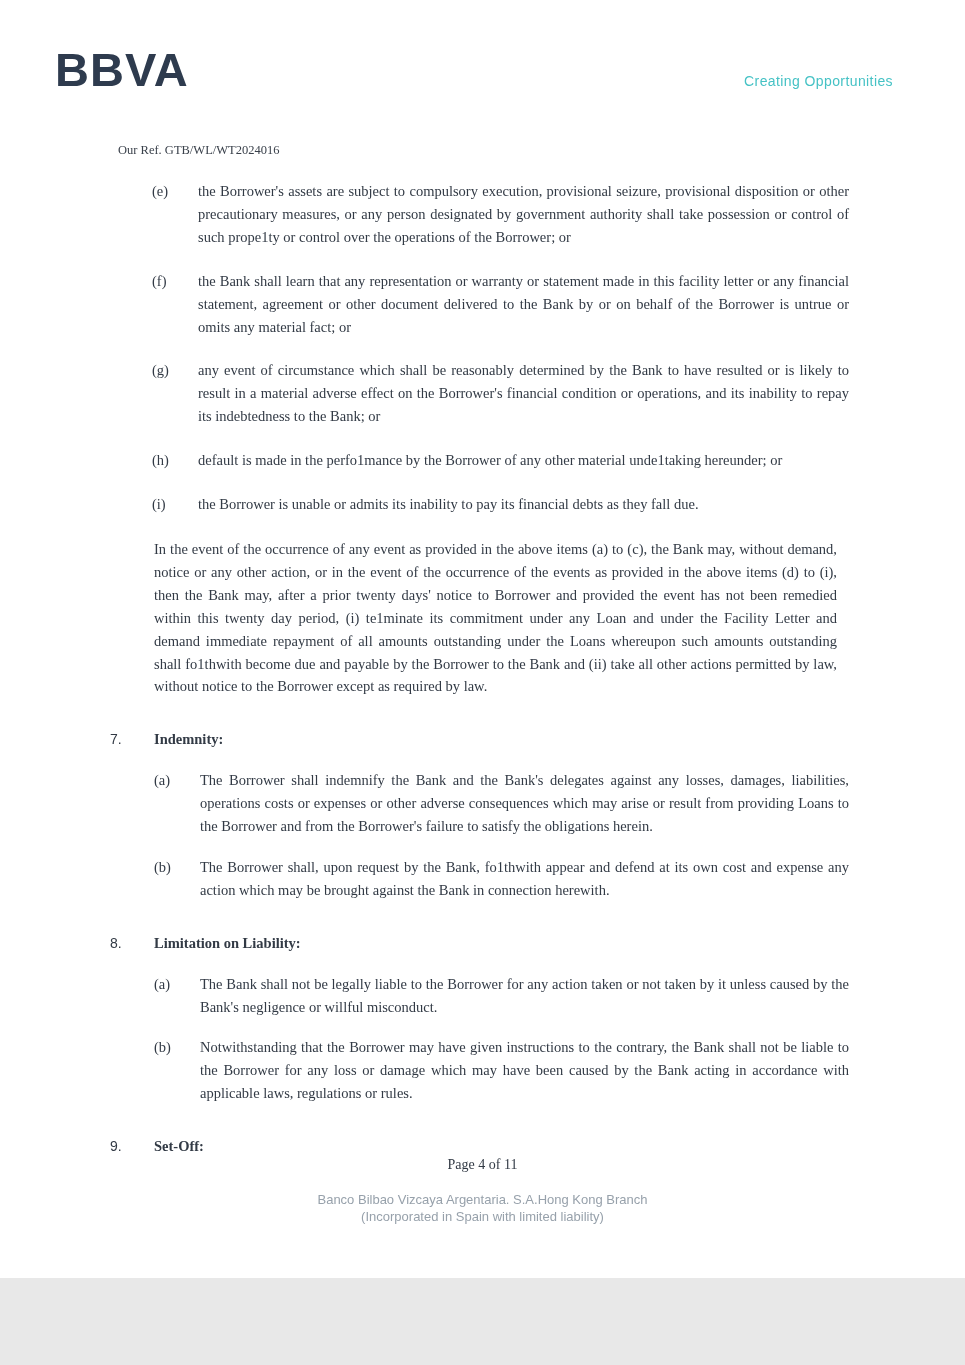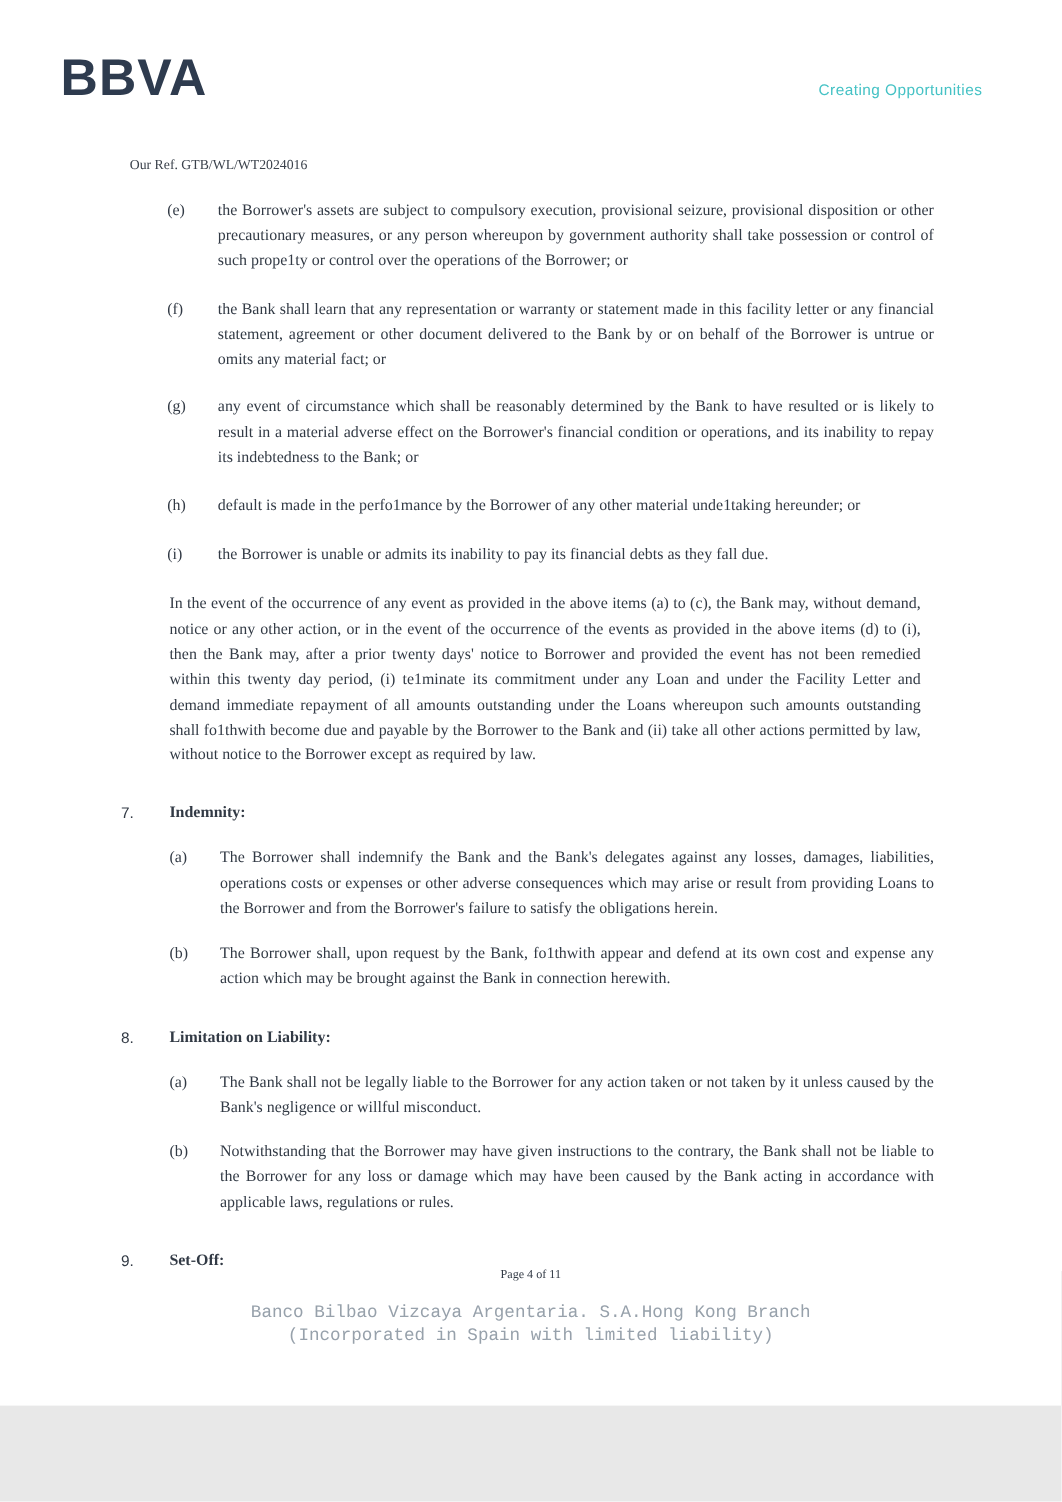--- a/index.html
+++ b/index.html
@@ -70,27 +70,27 @@
   .sub-item .ctext { flex: 1; text-align: justify; }
   
   .footer {
     position: absolute;
     left: 0;
     right: 0;
     bottom: 52px;
     text-align: center;
   }
   .page-number {
-    font-size: 11px;
+    font-size: 14px;
     color: #323a45;
     margin-bottom: 18px;
   }
   .footer-lines {
-    font-family: Liberation Mono, monospace;
-    font-size: 16px;
+    font-family: Liberation Sans, sans-serif;
+    font-size: 13px;
     color: #97a1ab;
     line-height: 1.35;
   }
   .footer-lines .addr { white-space: pre-wrap; color: #8d98a3; }
 </style>
 </head>
 <body>
 
 <div class="page">
 
@@ -98,21 +98,21 @@
     <div class="logo">BBVA</div>
     <div class="tagline">Creating Opportunities</div>
   </div>
 
   <div class="ref">Our Ref. GTB/WL/WT2024016</div>
 
   <div class="content">
 
     <div class="clause">
       <span class="clabel">(e)</span>
-      <span class="ctext">the Borrower's assets are subject to compulsory execution, provisional seizure, provisional disposition or other precautionary measures, or any person whereupon by government authority shall take possession or control of such prope1ty or control over the operations of the Borrower; or</span>
+      <span class="ctext">the Borrower's assets are subject to compulsory execution, provisional seizure, provisional disposition or other precautionary measures, or any person designated by government authority shall take possession or control of such prope1ty or control over the operations of the Borrower; or</span>
     </div>
 
     <div class="clause">
       <span class="clabel">(f)</span>
       <span class="ctext">the Bank shall learn that any representation or warranty or statement made in this facility letter or any financial statement, agreement or other document delivered to the Bank by or on behalf of the Borrower  is untrue or omits any material fact; or</span>
     </div>
 
     <div class="clause">
       <span class="clabel">(g)</span>
       <span class="ctext">any event of circumstance which shall be reasonably determined by the Bank to have resulted or is likely to result in a material adverse effect on the Borrower's financial condition or operations, and its inability to repay its indebtedness to the Bank; or</span>

